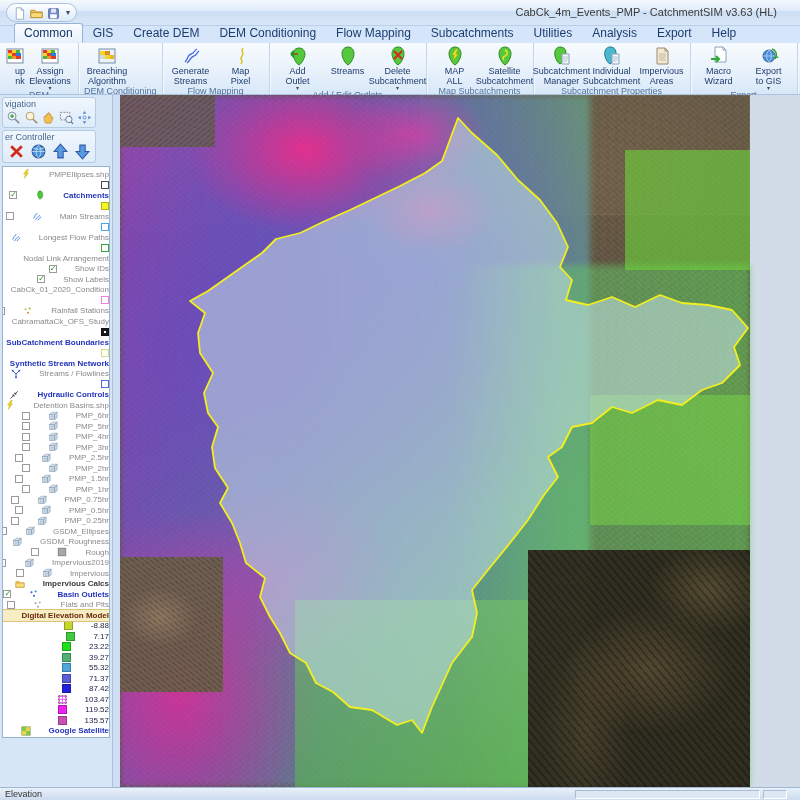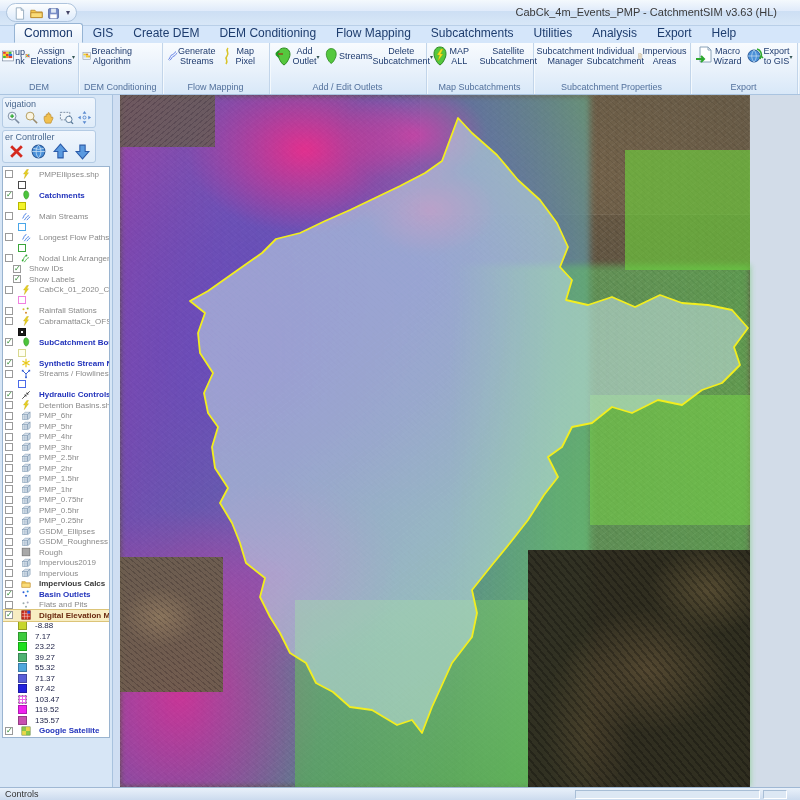--- a/index.html
+++ b/index.html
@@ -28,41 +28,41 @@
     border-color:#96b4d4; border-bottom-color:#e8f1fb; color:#15356a; }
 
   
   #ribbon { position:absolute; left:0; top:43px; width:800px; height:52px;
     background:linear-gradient(180deg,#f8fbfe 0%,#e8f1fb 55%,#d8e8f8 100%);
     border-bottom:1px solid #aac4e0; display:flex; }
   .rgroup { height:100%; display:flex; flex-direction:column; position:relative;
     border-right:1px solid #c2d5ea; box-shadow:1px 0 0 #f4f9fd; padding:2px 3px 0 3px; }
   .rgroup-buttons { flex:1; display:flex; align-items:flex-start; }
   .rgroup-caption { font-size:9px; color:#53719c; text-align:center; padding:0 2px 2px 2px; white-space:nowrap; }
-  .rbtn { width:50px; display:flex; flex-direction:row; align-items:center;
+  .rbtn { width:50px; display:flex; flex-direction:column; align-items:center;
     font-size:9px; color:#1f3b6e; line-height:1.08; text-align:center; padding-top:1px;
     white-space:pre-line; border-radius:2px; }
   .rbtn .ric { width:20px; height:20px; margin-bottom:1px; }
   .rbtn.clipped { width:24px; overflow:hidden; align-items:flex-end; margin-left:-2px; }
   .rbtn .dd { font-size:6px; color:#355; line-height:4px; }
 
   
   #panel { position:absolute; left:0; top:95px; width:113px; height:692px;
     background:#d7e6f6; border-right:1px solid #a8c2de; }
   .toolbox { margin:2px 16px 0 2px; border:1px solid #b4cbe4; border-radius:3px;
     background:linear-gradient(180deg,#f0f6fd,#dfecf9); padding:1px 2px 2px 2px; }
   .toolbox-header { font-size:9px; color:#4a688e; white-space:nowrap; overflow:hidden; }
   .toolbox-icons { display:flex; justify-content:space-around; align-items:center; padding-top:1px; }
   .tool { width:15px; height:15px; }
   .tool.big { width:17px; height:17px; }
 
   #layer-list { margin:2px; margin-top:3px; height:572px; background:#ffffff;
     border:1px solid #9ab4d0; overflow:hidden; padding-top:2px; }
-  .lrow { height:10.5px; display:flex; align-items:center; gap:8px; padding-left:2px;
-    font-size:8px; color:#8a8a8a; white-space:nowrap; overflow:hidden; }
+  .lrow { height:10.5px; display:flex; align-items:center; gap:18px; padding-left:2px;
+    font-size:8px; color:#8a8a8a; white-space:nowrap; overflow:hidden;justify-content:flex-end; }
   .lrow .cb { width:8px; height:8px; min-width:8px; background:#fff; border:1px solid #9a9a9a;
     font-size:8px; line-height:6px; color:#2e8a2e; text-align:center; }
   .lrow .licon { width:10px; height:10px; min-width:10px; }
   .lrow.s-blue .llabel { color:#2233bb; font-weight:bold; }
   .lrow.s-dark .llabel { color:#3a3a3a; font-weight:bold; }
   .lrow.s-sel { background:#f7edc2; outline:1px solid #dcc478; }
   .lrow.s-sel .llabel { color:#6a2a10; font-weight:bold; }
   .lrow .sw { width:8px; height:8px; margin-left:13px; }
   .lrow.indent { padding-left:10px; }
   .lrow .lgsw { width:9px; height:9px; min-width:9px; margin-left:13px; border:1px solid rgba(0,0,0,.25); }
@@ -752,18 +752,18 @@
         </pattern>
       </defs>
       <path id="catch-fill" d="M338 23 L352 38 L377 60 L398 85 L420 105 L437 128 L448 152 L440 172 L452 185 L446 205 L468 210 L492 202 L515 212 L540 200 L562 208 L588 210 L612 215 L628 233 L614 252 L620 270 L602 288 L582 295 L562 310 L538 305 L512 318 L492 312 L472 328 L452 332 L442 352 L428 362 L438 382 L424 400 L408 425 L390 448 L372 470 L352 495 L357 518 L352 542 L332 568 L322 590 L312 612 L302 638 L292 625 L277 630 L252 615 L230 612 L213 597 L196 588 L186 568 L170 558 L160 538 L150 522 L140 502 L145 483 L126 468 L120 448 L112 428 L100 408 L108 393 L95 373 L92 352 L98 332 L88 318 L84 298 L93 278 L80 258 L78 238 L85 218 L70 206 L88 196 L105 184 L122 172 L142 158 L156 144 L180 138 L205 126 L230 115 L255 103 L280 91 L305 78 L322 66 Z" fill="rgba(200,225,235,.18)"></path>
       <use href="#catch-fill" fill="url(#pm)"></use>
       <use href="#catch-fill" fill="url(#pm2)"></use>
       <use href="#catch-fill" fill="none" stroke="#f2ee1f" stroke-width="1.8" stroke-linejoin="round"></use>
     </svg>
   </div>
 
   <div id="statusbar">
-    <span id="status-text">Controls</span>
+    <span id="status-text">Elevation</span>
     <span class="sb-seg" id="sb-seg1"></span>
     <span class="sb-seg" id="sb-seg2"></span>
   </div>
 
 </div>
 
 </body></html>

